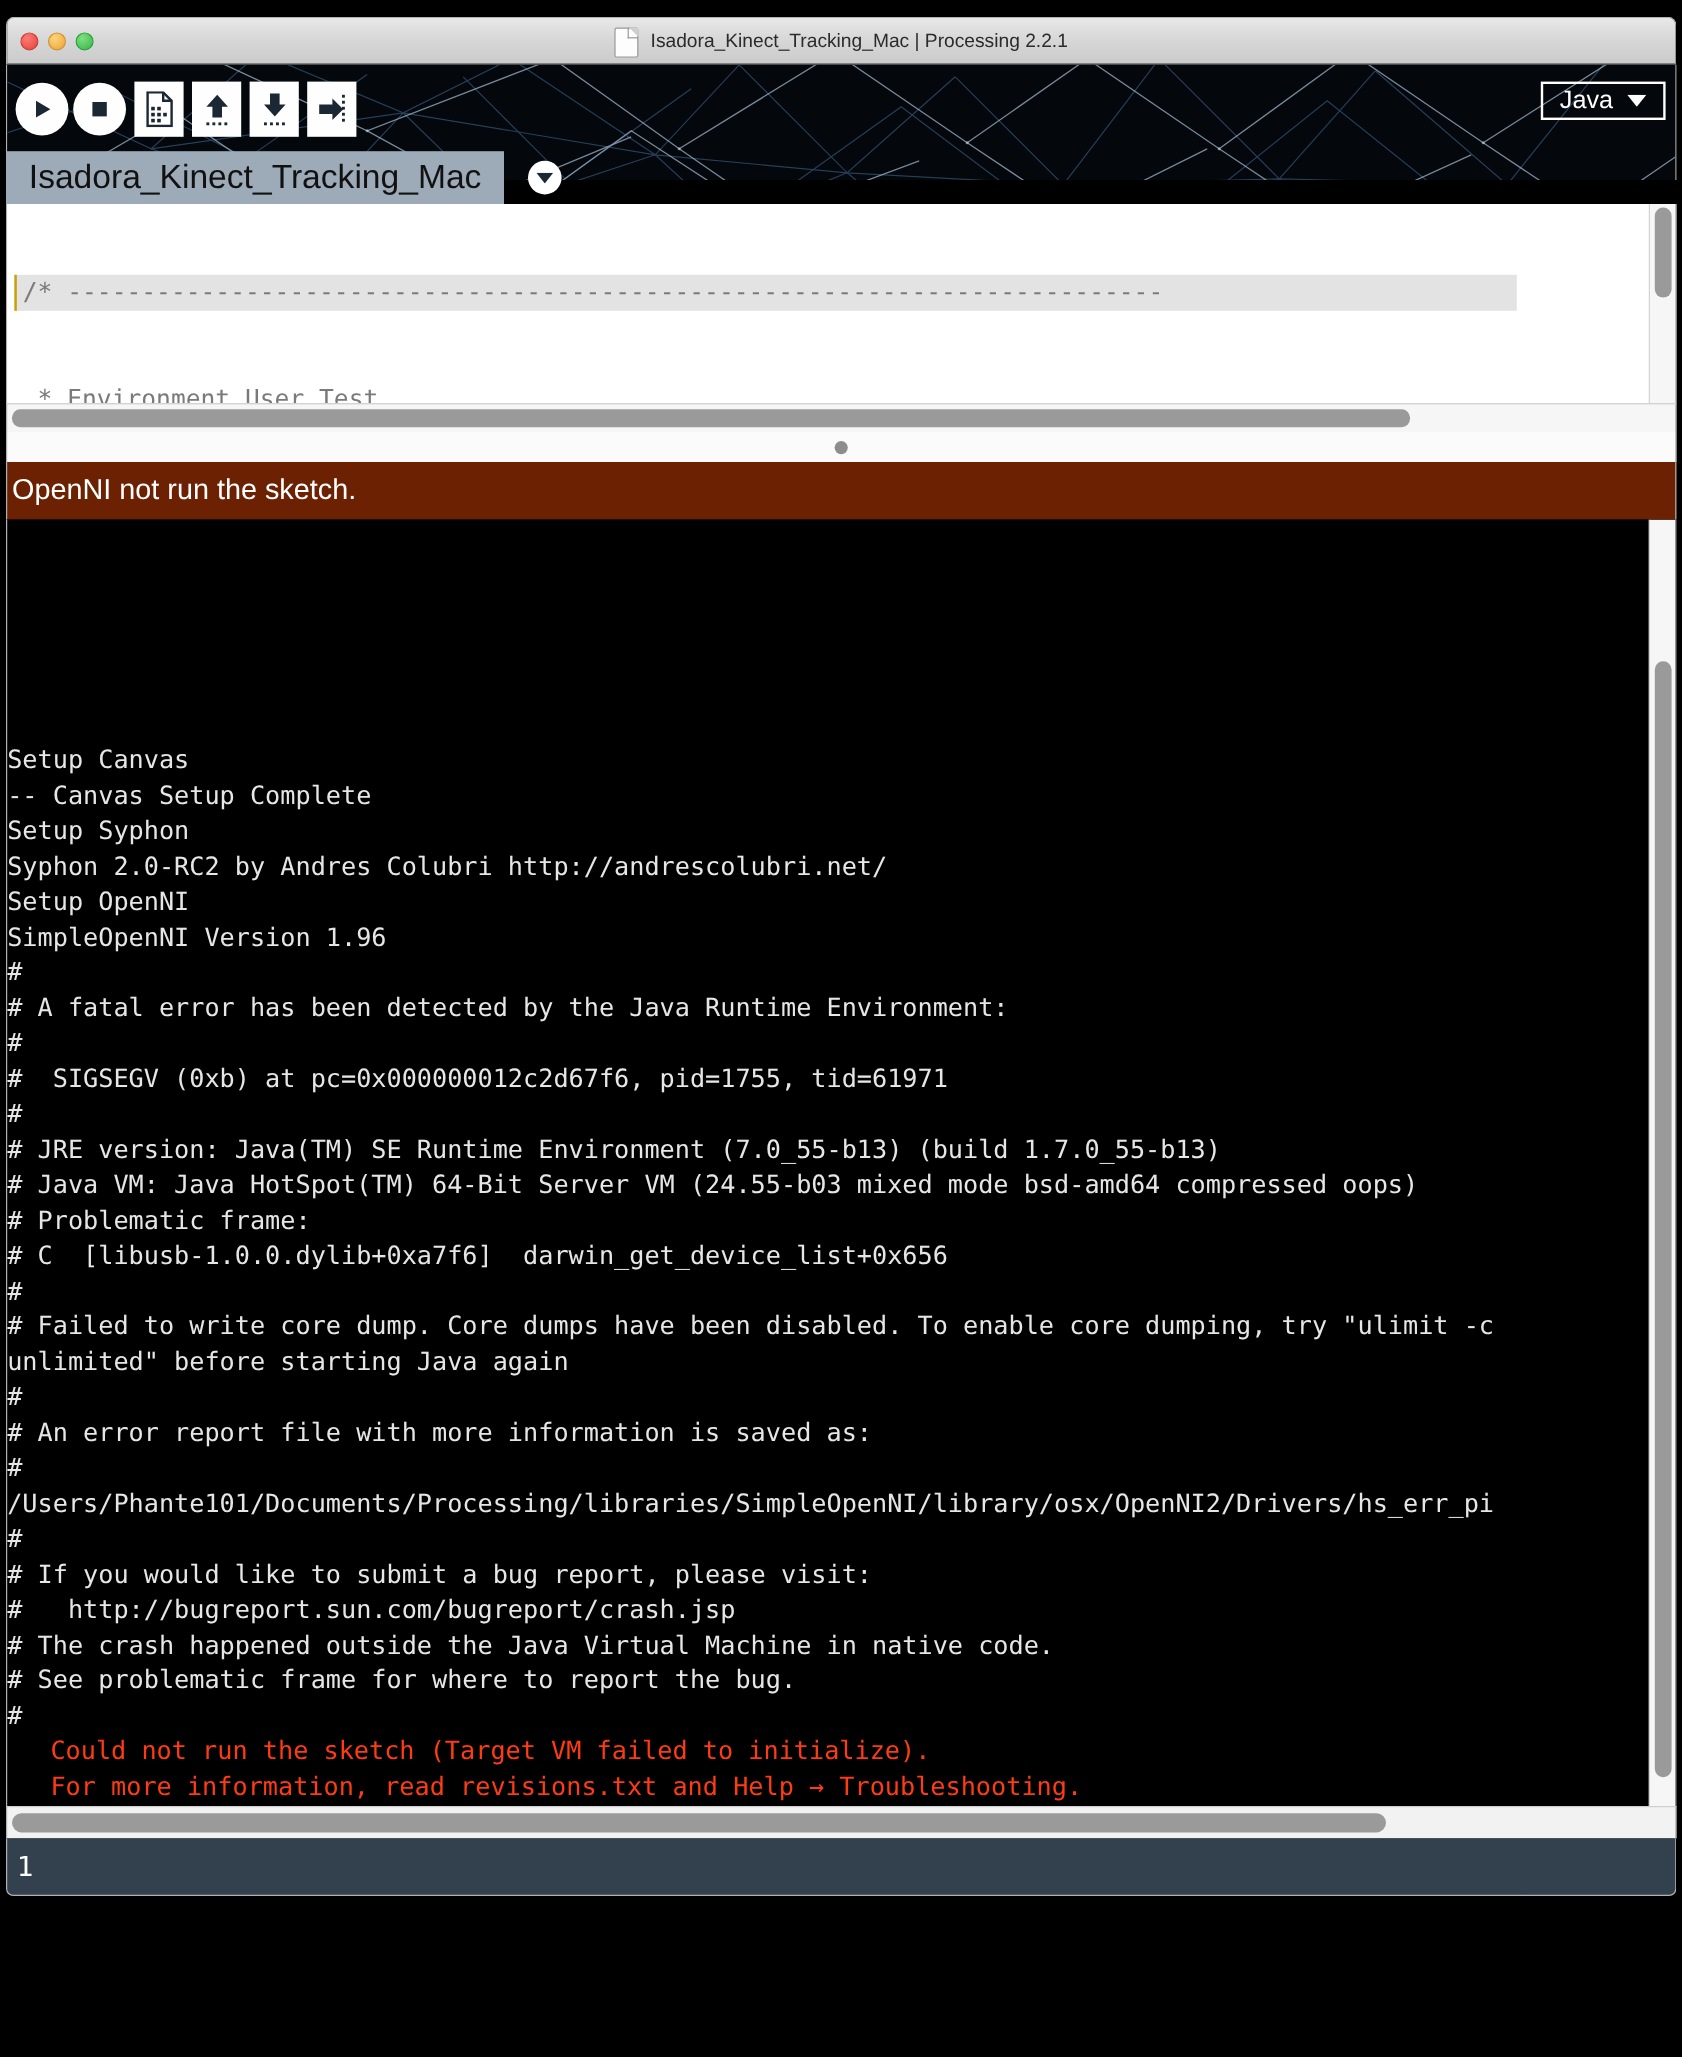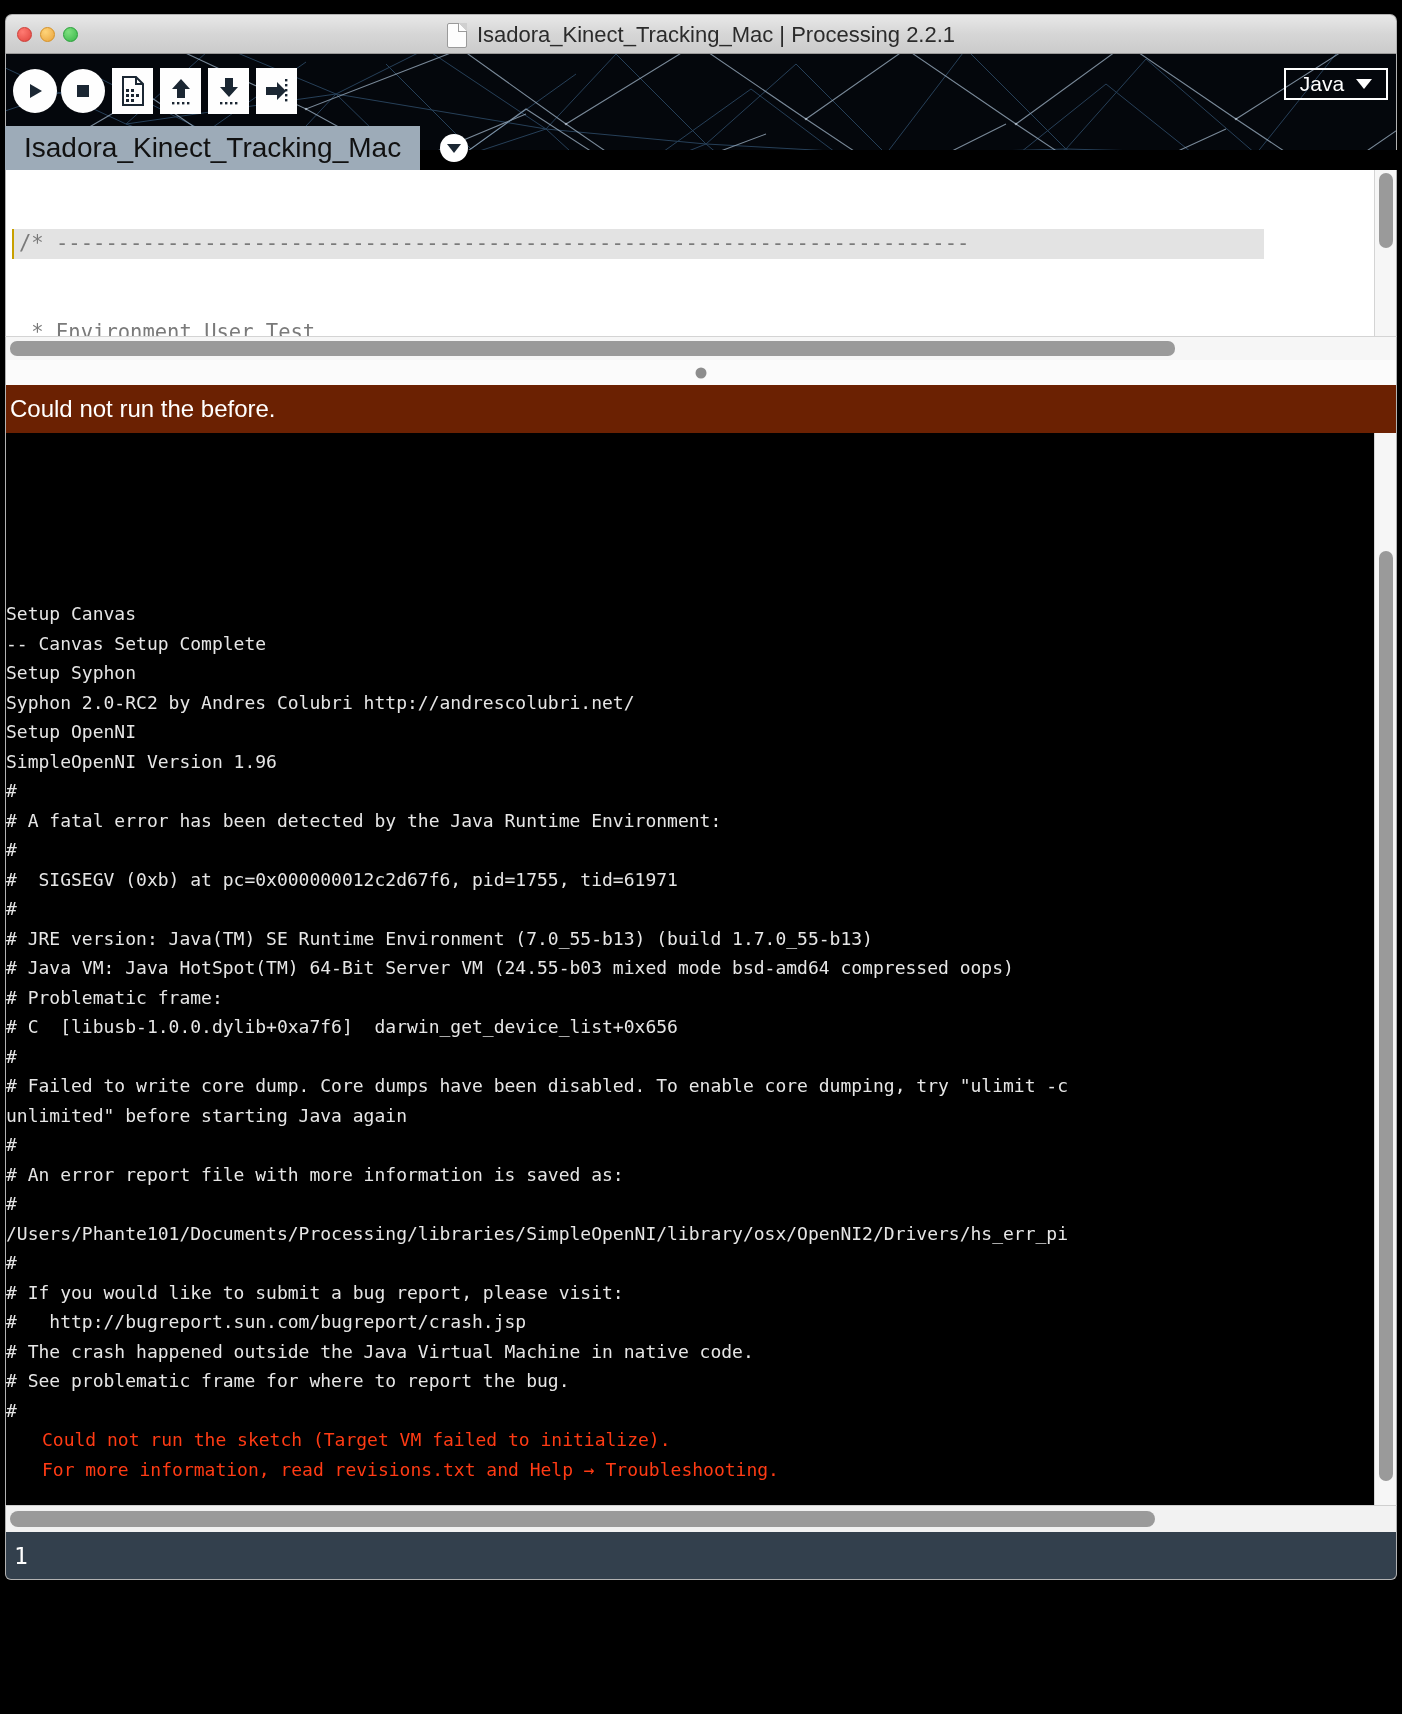--- a/index.html
+++ b/index.html
@@ -69,21 +69,21 @@
   #doc-icon:after {
     content: "";
     position: absolute;
     right: -1px; top: -1px;
     width: 8px; height: 8px;
     background: linear-gradient(225deg, #cfcfcf 50%, transparent 50%);
     border-left: 1px solid #9a9a9a;
     border-bottom: 1px solid #9a9a9a;
   }
   #window-title {
-    font-size: 22px;
+    font-size: 16px;
     color: #2b2b2b;
     font-family: "Liberation Sans", sans-serif;
     white-space: nowrap;
   }
 
   
   #toolbar {
     position: absolute;
     left: 5px; top: 54px;
     width: 1392px;
@@ -281,24 +281,24 @@
     left: 5px; top: 433px;
     width: 1392px;
     height: 1072px;
     background: #000000;
     overflow: hidden;
     border-left: 1px solid #b2b2b2;
     border-right: 1px solid #b2b2b2;
   }
   #console-text {
     position: absolute;
-    left: 0; top: 166px;
+    left: 0; top: 186px;
     width: 1380px;
     font-family: "DejaVu Sans Mono", monospace;
-    font-size: 18px;
+    font-size: 21px;
     line-height: 29.5px;
     color: #e6e6e6;
     white-space: pre;
   }
   .cline { height: 29.5px; }
   .cline.err { color: #ff3b14; margin-left: 36px; }
 
   #console-vscroll {
     position: absolute;
     right: 0; top: 0;
@@ -515,21 +515,21 @@
 
   <div id="editor-hscroll">
     <div id="editor-hthumb"></div>
   </div>
 
   <div id="splitter">
     <div id="splitter-handle"></div>
   </div>
 
   <div id="error-banner">
-    <span id="error-banner-text">Could not run the before.</span>
+    <span id="error-banner-text">OpenNI not run the sketch.</span>
   </div>
 
   <div id="console">
     <div id="console-text"><div class="cline">Setup Canvas</div><div class="cline">-- Canvas Setup Complete</div><div class="cline">Setup Syphon</div><div class="cline">Syphon 2.0-RC2 by Andres Colubri http://andrescolubri.net/</div><div class="cline">Setup OpenNI</div><div class="cline">SimpleOpenNI Version 1.96</div><div class="cline">#</div><div class="cline"># A fatal error has been detected by the Java Runtime Environment:</div><div class="cline">#</div><div class="cline">#  SIGSEGV (0xb) at pc=0x000000012c2d67f6, pid=1755, tid=61971</div><div class="cline">#</div><div class="cline"># JRE version: Java(TM) SE Runtime Environment (7.0_55-b13) (build 1.7.0_55-b13)</div><div class="cline"># Java VM: Java HotSpot(TM) 64-Bit Server VM (24.55-b03 mixed mode bsd-amd64 compressed oops)</div><div class="cline"># Problematic frame:</div><div class="cline"># C  [libusb-1.0.0.dylib+0xa7f6]  darwin_get_device_list+0x656</div><div class="cline">#</div><div class="cline"># Failed to write core dump. Core dumps have been disabled. To enable core dumping, try "ulimit -c</div><div class="cline">unlimited" before starting Java again</div><div class="cline">#</div><div class="cline"># An error report file with more information is saved as:</div><div class="cline">#</div><div class="cline">/Users/Phante101/Documents/Processing/libraries/SimpleOpenNI/library/osx/OpenNI2/Drivers/hs_err_pi</div><div class="cline">#</div><div class="cline"># If you would like to submit a bug report, please visit:</div><div class="cline">#   http://bugreport.sun.com/bugreport/crash.jsp</div><div class="cline"># The crash happened outside the Java Virtual Machine in native code.</div><div class="cline"># See problematic frame for where to report the bug.</div><div class="cline">#</div><div class="cline err">Could not run the sketch (Target VM failed to initialize).</div><div class="cline err">For more information, read revisions.txt and Help → Troubleshooting.</div></div>
     <div id="console-vscroll">
       <div id="console-vthumb"></div>
     </div>
   </div>
 
   <div id="console-hscroll">

